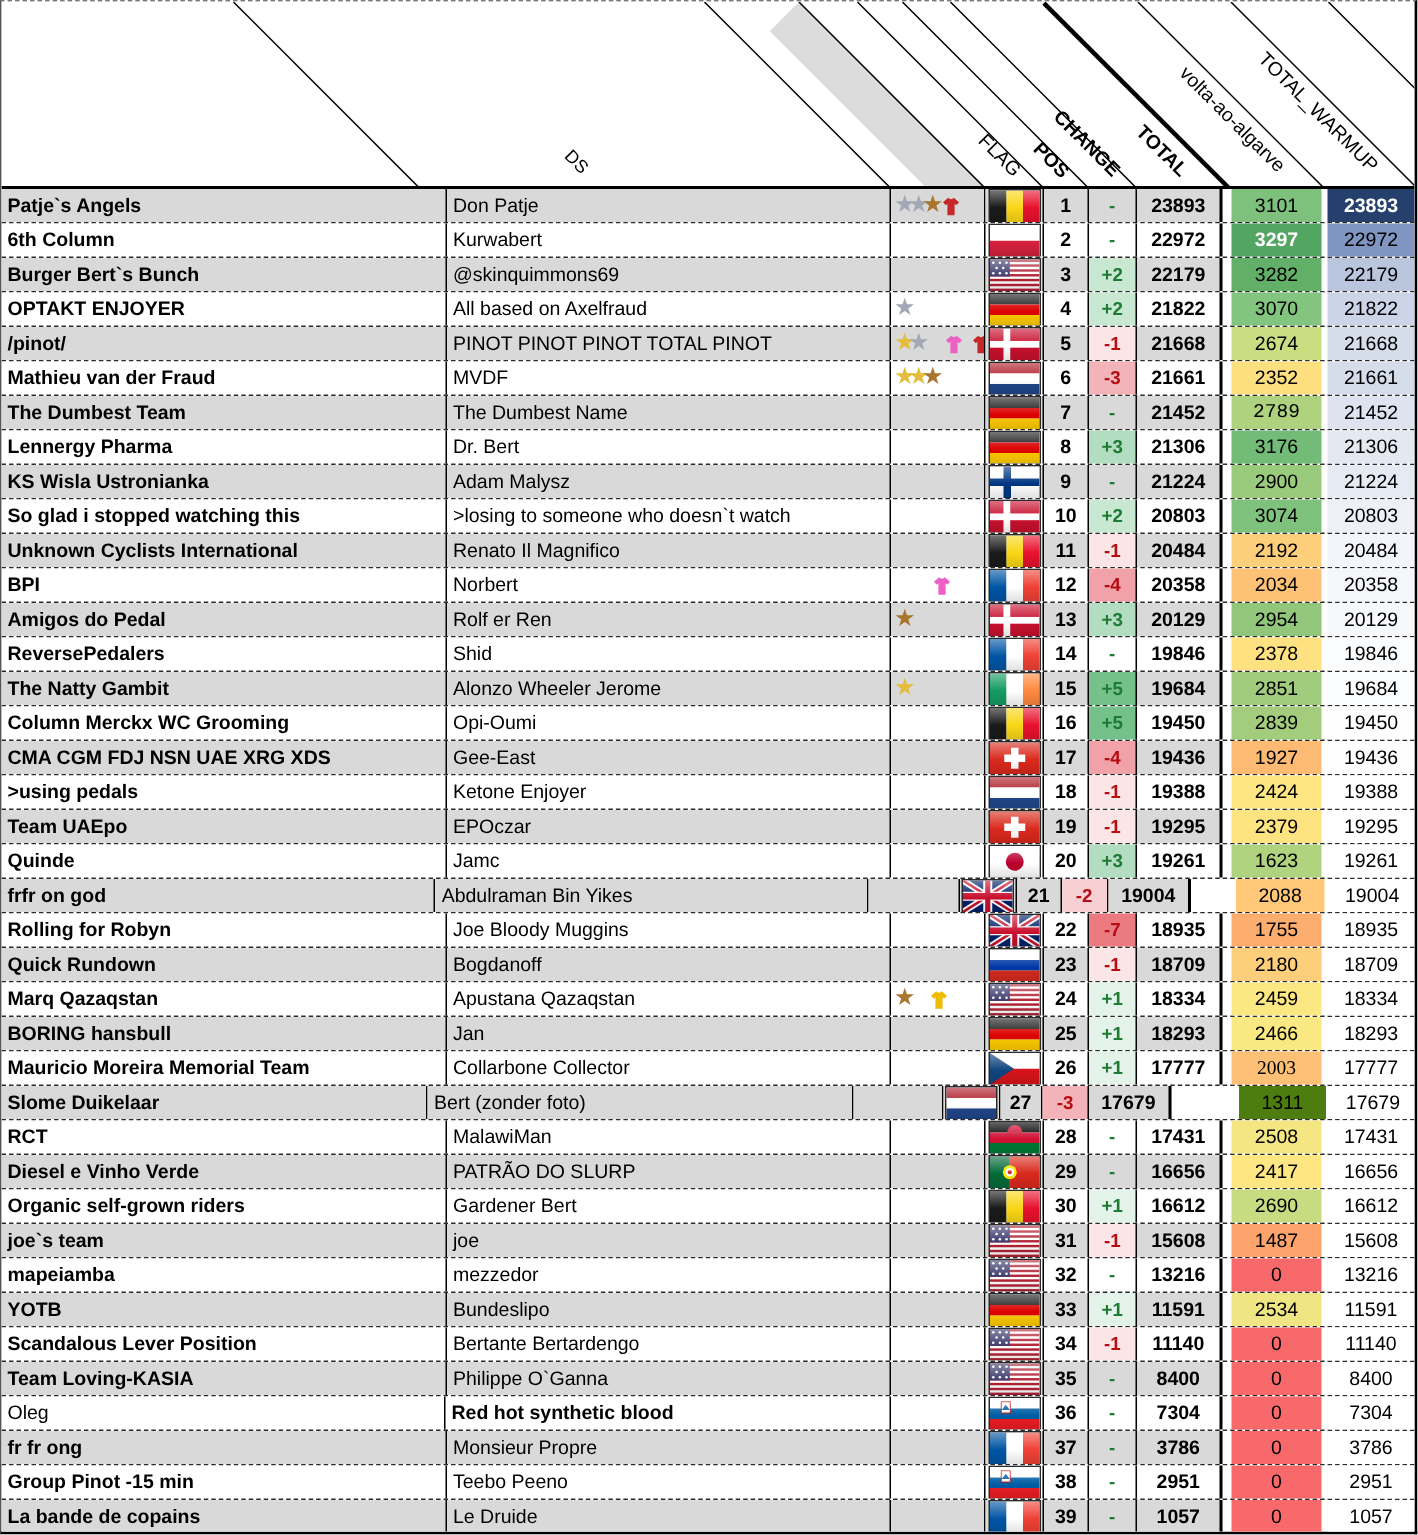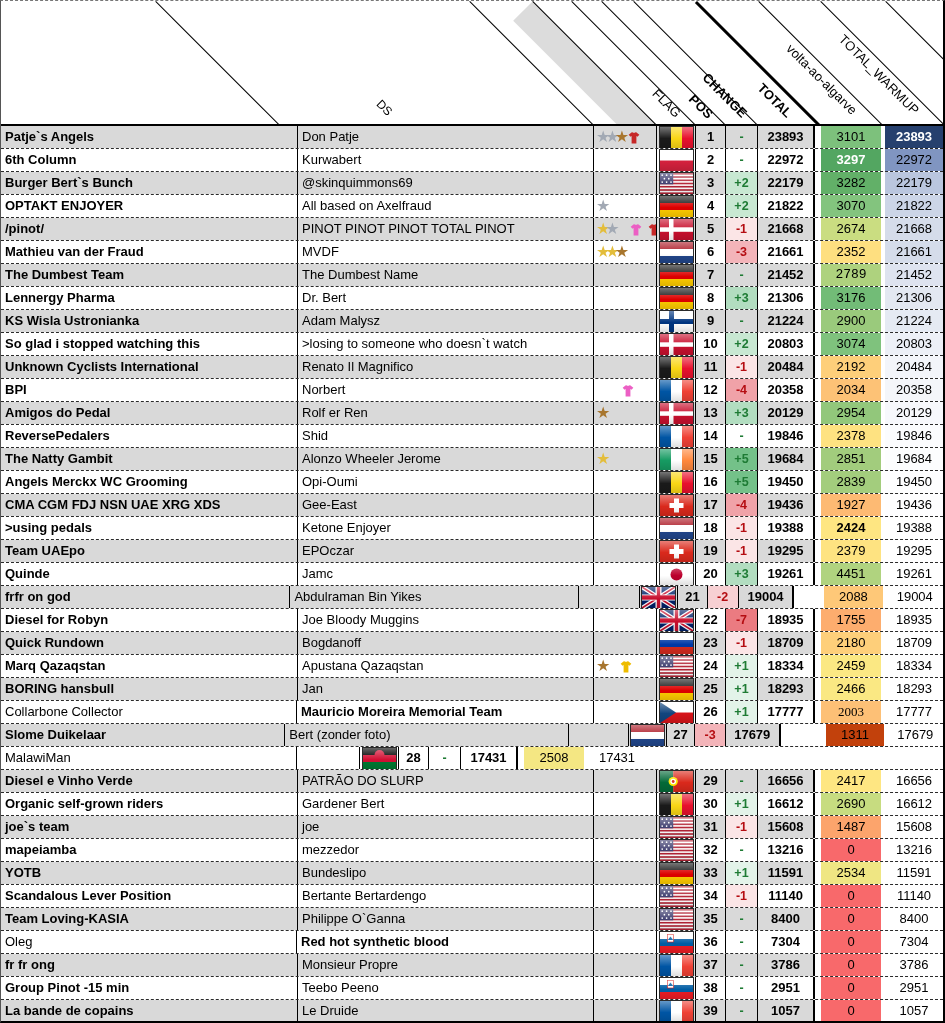--- a/index.html
+++ b/index.html
@@ -437,21 +437,21 @@
         </div>
         <div class="cell c-pos sc cb">15</div>
         <div class="cell c-change cb" style="background: rgb(116, 193, 137); color: rgb(30, 123, 52);">+5</div>
         <div class="cell c-total sc">19684</div>
         <div class="cell c-gap1"></div>
         <div class="cell c-volta" style="background: rgb(162, 204, 125);">2851</div>
         <div class="cell c-gap2"></div>
         <div class="cell c-warmup" style="background: rgb(252, 253, 254);">19684</div>
       </div>
       <div class="row">
-        <div class="cell c-team sc cb">Angels Merckx WC Grooming</div>
+        <div class="cell c-team sc cb">Column Merckx WC Grooming</div>
         <div class="cell c-ds sc cb">Opi-Oumi</div>
         <div class="cell c-icons sc cb"></div>
         <div class="cell c-flag sc cb">
           <div class="flagbox">
             <svg width="33" height="21" viewBox="0 0 33 21" preserveAspectRatio="none">
               <rect width="11" height="21" fill="#1a1a1a"></rect>
               <rect x="11" width="11" height="21" fill="#f9d616"></rect>
               <rect x="22" width="11" height="21" fill="#e8112d"></rect>
             </svg>
             <div class="sheen"></div>
@@ -498,21 +498,21 @@
               <rect y="7" width="33" height="7" fill="#fff"></rect>
               <rect y="14" width="33" height="7" fill="#21468b"></rect>
             </svg>
             <div class="sheen"></div>
           </div>
         </div>
         <div class="cell c-pos sc cb">18</div>
         <div class="cell c-change cb" style="background: rgb(251, 229, 230); color: rgb(181, 13, 18);">-1</div>
         <div class="cell c-total sc">19388</div>
         <div class="cell c-gap1"></div>
-        <div class="cell c-volta" style="background: rgb(254, 230, 130); font-weight: bold;">2424</div>
+        <div class="cell c-volta" style="background: rgb(254, 230, 130);">2424</div>
         <div class="cell c-gap2"></div>
         <div class="cell c-warmup" style="background: rgb(255, 255, 255);">19388</div>
       </div>
       <div class="row stripe">
         <div class="cell c-team sc cb">Team UAEpo</div>
         <div class="cell c-ds sc cb">EPOczar</div>
         <div class="cell c-icons sc cb"></div>
         <div class="cell c-flag sc cb">
           <div class="flagbox">
             <svg width="33" height="21" viewBox="0 0 33 21" preserveAspectRatio="none">
@@ -541,21 +541,21 @@
               <rect width="33" height="21" fill="#fff"></rect>
               <circle cx="16.5" cy="10.5" r="6" fill="#bc002d"></circle>
             </svg>
             <div class="sheen"></div>
           </div>
         </div>
         <div class="cell c-pos sc cb">20</div>
         <div class="cell c-change cb" style="background: rgb(178, 221, 192); color: rgb(30, 123, 52);">+3</div>
         <div class="cell c-total sc">19261</div>
         <div class="cell c-gap1"></div>
-        <div class="cell c-volta" style="background: rgb(176, 211, 127);">4451</div>
+        <div class="cell c-volta" style="background: rgb(176, 211, 127);">1623</div>
         <div class="cell c-gap2"></div>
         <div class="cell c-warmup" style="background: rgb(255, 255, 255);">19261</div>
       </div>
       <div class="row stripe">
         <div class="cell c-team sc cb">frfr on god</div>
         <div class="cell c-ds sc cb">Abdulraman Bin Yikes</div>
         <div class="cell c-icons sc cb"></div>
         <div class="cell c-flag sc cb">
           <div class="flagbox">
             <svg width="33" height="21" viewBox="0 0 33 21" preserveAspectRatio="none">
@@ -572,21 +572,21 @@
         </div>
         <div class="cell c-pos sc cb">21</div>
         <div class="cell c-change cb" style="background: rgb(247, 208, 211); color: rgb(181, 13, 18);">-2</div>
         <div class="cell c-total sc">19004</div>
         <div class="cell c-gap1"></div>
         <div class="cell c-volta" style="background: rgb(254, 200, 120); margin-left: 24px;">2088</div>
         <div class="cell c-gap2"></div>
         <div class="cell c-warmup" style="background: rgb(255, 255, 255);">19004</div>
       </div>
       <div class="row">
-        <div class="cell c-team sc cb">Diesel for Robyn</div>
+        <div class="cell c-team sc cb">Rolling for Robyn</div>
         <div class="cell c-ds sc cb">Joe Bloody Muggins</div>
         <div class="cell c-icons sc cb"></div>
         <div class="cell c-flag sc cb">
           <div class="flagbox">
             <svg width="33" height="21" viewBox="0 0 33 21" preserveAspectRatio="none">
               <rect width="33" height="21" fill="#012169"></rect>
               <path d="M0 0 L33 21 M33 0 L0 21" stroke="#fff" stroke-width="4.2"></path>
               <path d="M0 0 L33 21 M33 0 L0 21" stroke="#C8102E" stroke-width="1.7"></path>
               <rect x="13.5" width="6" height="21" fill="#fff"></rect>
               <rect y="7.5" width="33" height="6" fill="#fff"></rect>
@@ -684,22 +684,22 @@
         </div>
         <div class="cell c-pos sc cb">25</div>
         <div class="cell c-change cb" style="background: rgb(227, 243, 233); color: rgb(30, 123, 52);">+1</div>
         <div class="cell c-total sc">18293</div>
         <div class="cell c-gap1"></div>
         <div class="cell c-volta" style="background: rgb(250, 232, 131);">2466</div>
         <div class="cell c-gap2"></div>
         <div class="cell c-warmup" style="background: rgb(255, 255, 255);">18293</div>
       </div>
       <div class="row">
+        <div class="cell c-team sc cb">Mauricio Moreira Memorial Team</div>
         <div class="cell c-ds sc cb">Collarbone Collector</div>
-        <div class="cell c-team sc cb">Mauricio Moreira Memorial Team</div>
         <div class="cell c-icons sc cb"></div>
         <div class="cell c-flag sc cb">
           <div class="flagbox">
             <svg width="33" height="21" viewBox="0 0 33 21" preserveAspectRatio="none">
               <rect width="33" height="10.5" fill="#fff"></rect>
               <rect y="10.5" width="33" height="10.5" fill="#d7141a"></rect>
               <polygon points="0,0 16,10.5 0,21" fill="#11457e"></polygon>
             </svg>
             <div class="sheen"></div>
           </div>
@@ -723,25 +723,26 @@
               <rect y="7" width="33" height="7" fill="#fff"></rect>
               <rect y="14" width="33" height="7" fill="#21468b"></rect>
             </svg>
             <div class="sheen"></div>
           </div>
         </div>
         <div class="cell c-pos sc cb">27</div>
         <div class="cell c-change cb" style="background: rgb(243, 180, 185); color: rgb(181, 13, 18);">-3</div>
         <div class="cell c-total sc">17679</div>
         <div class="cell c-gap1"></div>
-        <div class="cell c-volta" style="background: #c2410c; margin-left: 40px;">1311</div>
+        <div class="cell c-volta" style="background: #4d7c0f; margin-left: 40px;">1311</div>
         <div class="cell c-gap2"></div>
         <div class="cell c-warmup" style="background: rgb(255, 255, 255);">17679</div>
       </div>
       <div class="row">
+        <div class="cell c-team sc cb">RCT</div>
         <div class="cell c-ds sc cb">MalawiMan</div>
         <div class="cell c-icons sc cb"></div>
         <div class="cell c-flag sc cb">
           <div class="flagbox">
             <svg width="33" height="21" viewBox="0 0 33 21" preserveAspectRatio="none">
               <rect width="33" height="7" fill="#000"></rect>
               <rect y="7" width="33" height="7" fill="#d21034"></rect>
               <rect y="14" width="33" height="7" fill="#007a33"></rect>
               <path d="M11.5 7 a5 5 0 0 1 10 0 z" fill="#d21034"></path>
             </svg>

